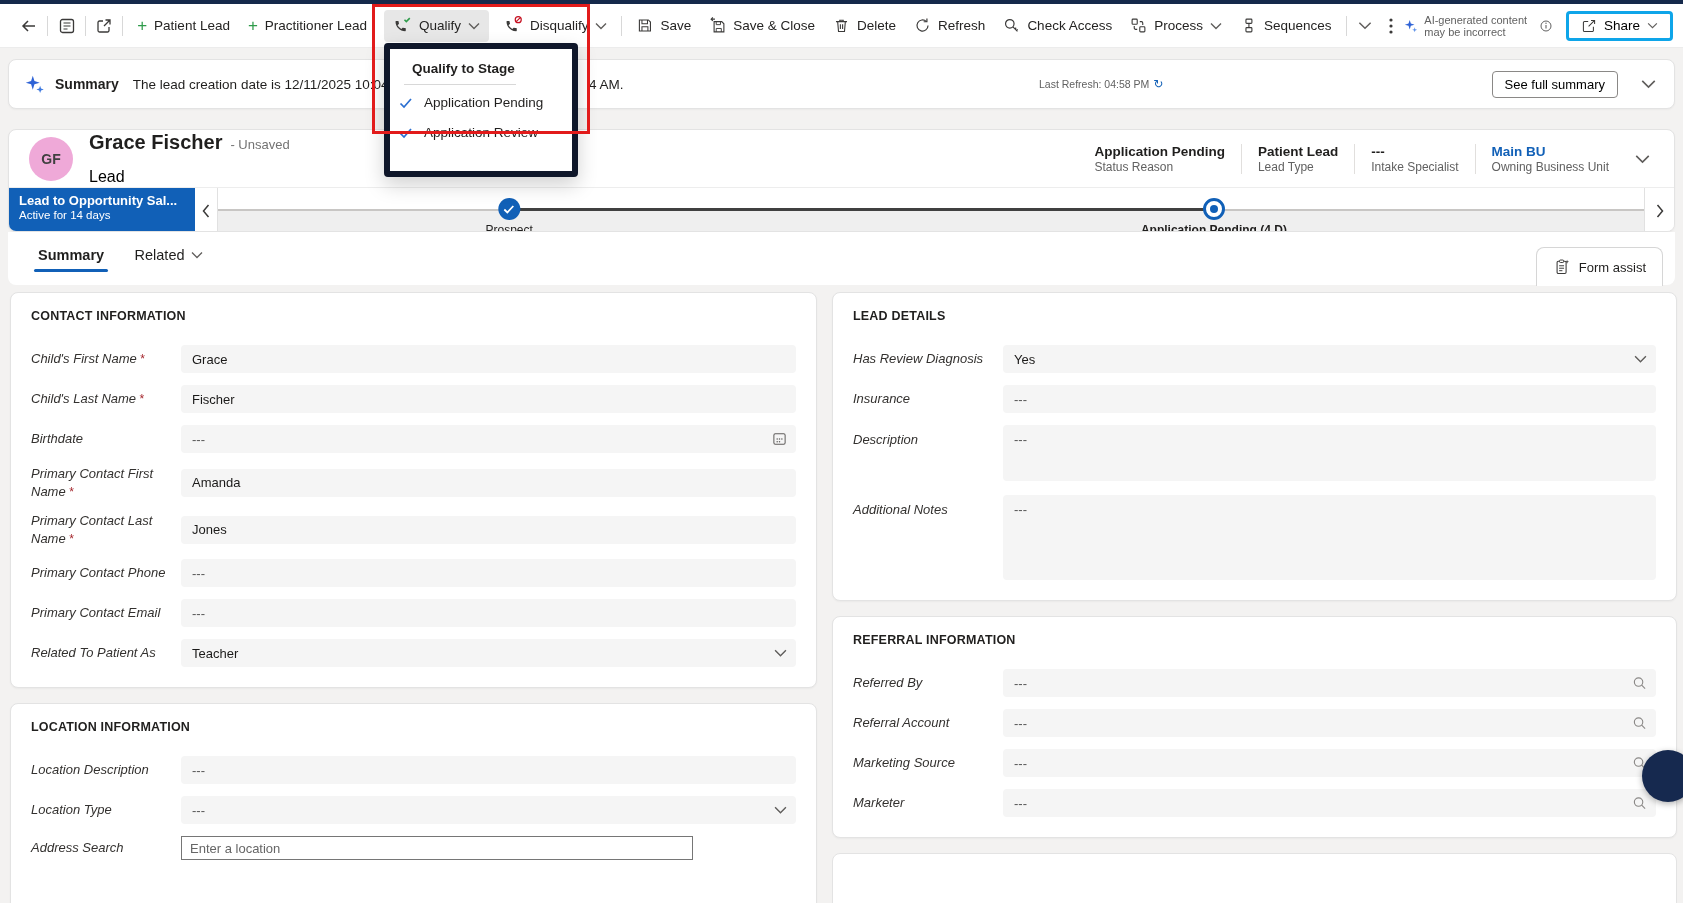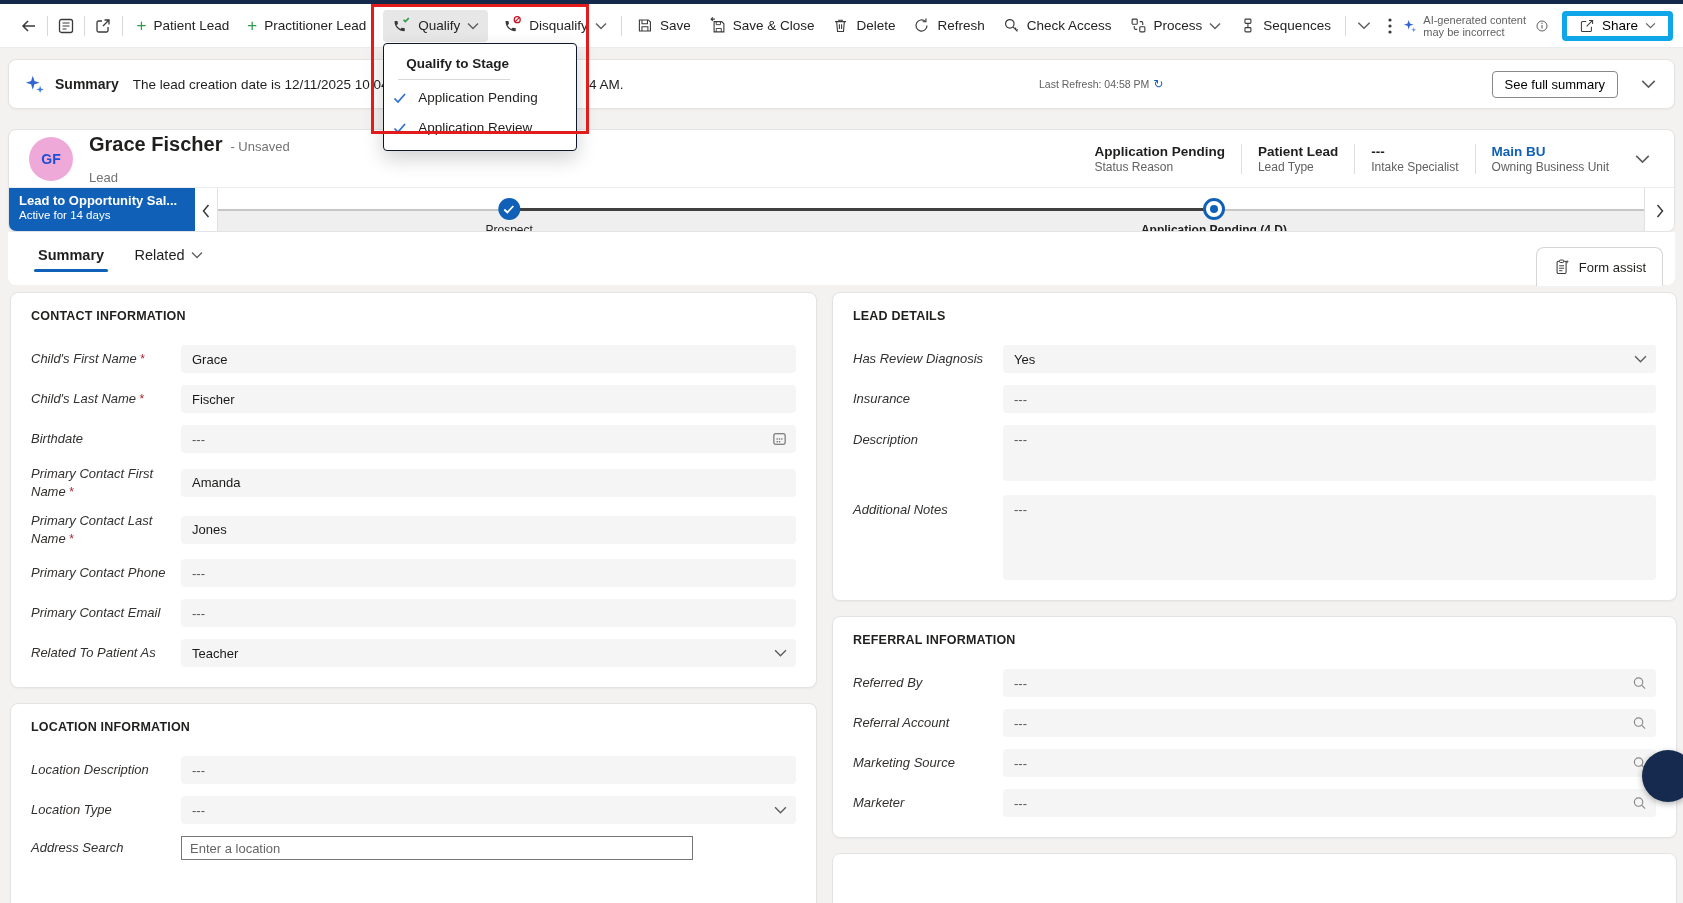--- a/index.html
+++ b/index.html
@@ -9,50 +9,50 @@
   
   .top-strip { height:4px; background:#15294b; width:100%; }
 
   
   .toolbar { height:44px; background:#fff; display:flex; align-items:center; padding:0 10px 0 16px; border-bottom:1px solid #ececec; position:relative; z-index:5; }
   .tbtn { display:flex; align-items:center; gap:7px; height:32px; padding:0 9px; border:none; background:transparent; border-radius:4px; font-size:13.5px; color:#252423; cursor:pointer; font-family:inherit; white-space:nowrap; }
   .tbtn.icon-only { width:34px; justify-content:center; padding:0; }
   .tsep { width:1px; height:20px; background:#d8d8d8; margin:0 5px; flex:0 0 1px; }
   .tb-right { margin-left:auto; display:flex; align-items:center; gap:14px; }
   .ai-note { display:flex; align-items:center; gap:6px; font-size:11px; color:#616161; }
-  .share-btn { display:flex; align-items:center; gap:7px; height:30px; padding:0 12px; border:5px solid #0ea5e9; border-radius:4px; background:#fff; font-size:13.5px; cursor:pointer; font-family:inherit; }
+  .share-btn { display:flex; align-items:center; gap:7px; height:30px; padding:0 12px; border:3px solid #0ea5e9; border-radius:4px; background:#fff; font-size:13.5px; cursor:pointer; font-family:inherit; }
   .plus { color:#2e9b4a; font-size:17px; font-weight:400; line-height:1; }
 
   
   .qwrap { position:relative; }
   .qualify-btn { background:#e7e7e7; }
   .red-rect { position:absolute; left:-12px; top:-6px; width:218px; height:130px; border:3px solid #e21b1b; z-index:60; pointer-events:none; }
-  .qmenu { position:absolute; left:0px; top:33px; width:194px; background:#fff; border:1px solid #0f172a; border-radius:4px; box-shadow:0 8px 20px rgba(0,0,0,.18); z-index:55; padding:6px 0 8px; }
+  .qmenu { position:absolute; left:0px; top:33px; width:194px; background:#fff; border:6px solid #0f172a; border-radius:4px; box-shadow:0 8px 20px rgba(0,0,0,.18); z-index:55; padding:6px 0 24px; }
   .qmenu-header { font-weight:bold; font-size:13.5px; padding:6px 14px 6px 22px; }
   .qmenu-div { height:1px; background:#d8d8d8; margin:2px 14px 4px 14px; width:112px; }
   .qmenu-item { display:flex; align-items:center; gap:10px; padding:6px 10px 6px 8px; font-size:13.5px; cursor:pointer; }
 
   
   .summary-card { position:absolute; left:8px; top:59px; width:1667px; height:50px; background:#fff; border:1px solid #e3e3e3; border-radius:8px; display:flex; align-items:center; padding:0 16px; box-shadow:0 1px 2px rgba(0,0,0,.04); }
   .summary-title { font-weight:bold; font-size:14px; margin:0 14px 0 10px; }
   .summary-text { font-size:13.5px; color:#201f1e; }
   .summary-text-right { position:absolute; left:580px; font-size:13.5px; }
   .last-refresh { position:absolute; left:1030px; font-size:10.5px; color:#616161; display:flex; align-items:center; gap:4px; }
   .refresh-glyph { color:#1160b7; font-size:12px; }
   .see-full-btn { position:absolute; right:56px; border:1px solid #8a8886; background:#fff; border-radius:4px; padding:5px 12px; font-size:13px; cursor:pointer; font-family:inherit; }
   .summary-chev { position:absolute; right:18px; }
 
   
   .header-card { position:absolute; left:8px; top:129px; width:1667px; height:103px; background:#fff; border:1px solid #e3e3e3; border-radius:8px; box-shadow:0 1px 2px rgba(0,0,0,.04); overflow:hidden; }
   .name-row { height:57px; display:flex; align-items:center; padding:0 20px; }
-  .avatar { width:44px; height:44px; border-radius:50%; background:#efa9d8; color:#1d4ed8; font-weight:bold; font-size:14px; display:flex; align-items:center; justify-content:center; margin-right:16px; flex:0 0 44px; }
+  .avatar { width:44px; height:44px; border-radius:50%; background:#efa9d8; color:#404040; font-weight:bold; font-size:14px; display:flex; align-items:center; justify-content:center; margin-right:16px; flex:0 0 44px; }
   .name-block .name-line { display:flex; align-items:baseline; gap:8px; }
   .rec-name { font-size:20px; font-weight:bold; }
   .rec-unsaved { font-size:13px; color:#737373; }
-  .rec-entity { font-size:13px; color:#737373; margin-top:14px; }
+  .rec-entity { font-size:16px; color:#000000; margin-top:14px; }
   .headline { margin-left:auto; display:flex; align-items:center; }
   .hl-col { padding:0 16px; border-left:1px solid #e1dfdd; }
   .hl-col:first-child { border-left:none; }
   .hl-val { font-size:13.5px; font-weight:bold; }
   .hl-val.link { color:#1160b7; }
   .hl-lbl { font-size:12px; color:#616161; margin-top:1px; }
   .hl-chev { margin:0 4px 0 10px; }
 
   
   .bpf { height:46px; display:flex; position:relative; border-top:1px solid #ededed; }

